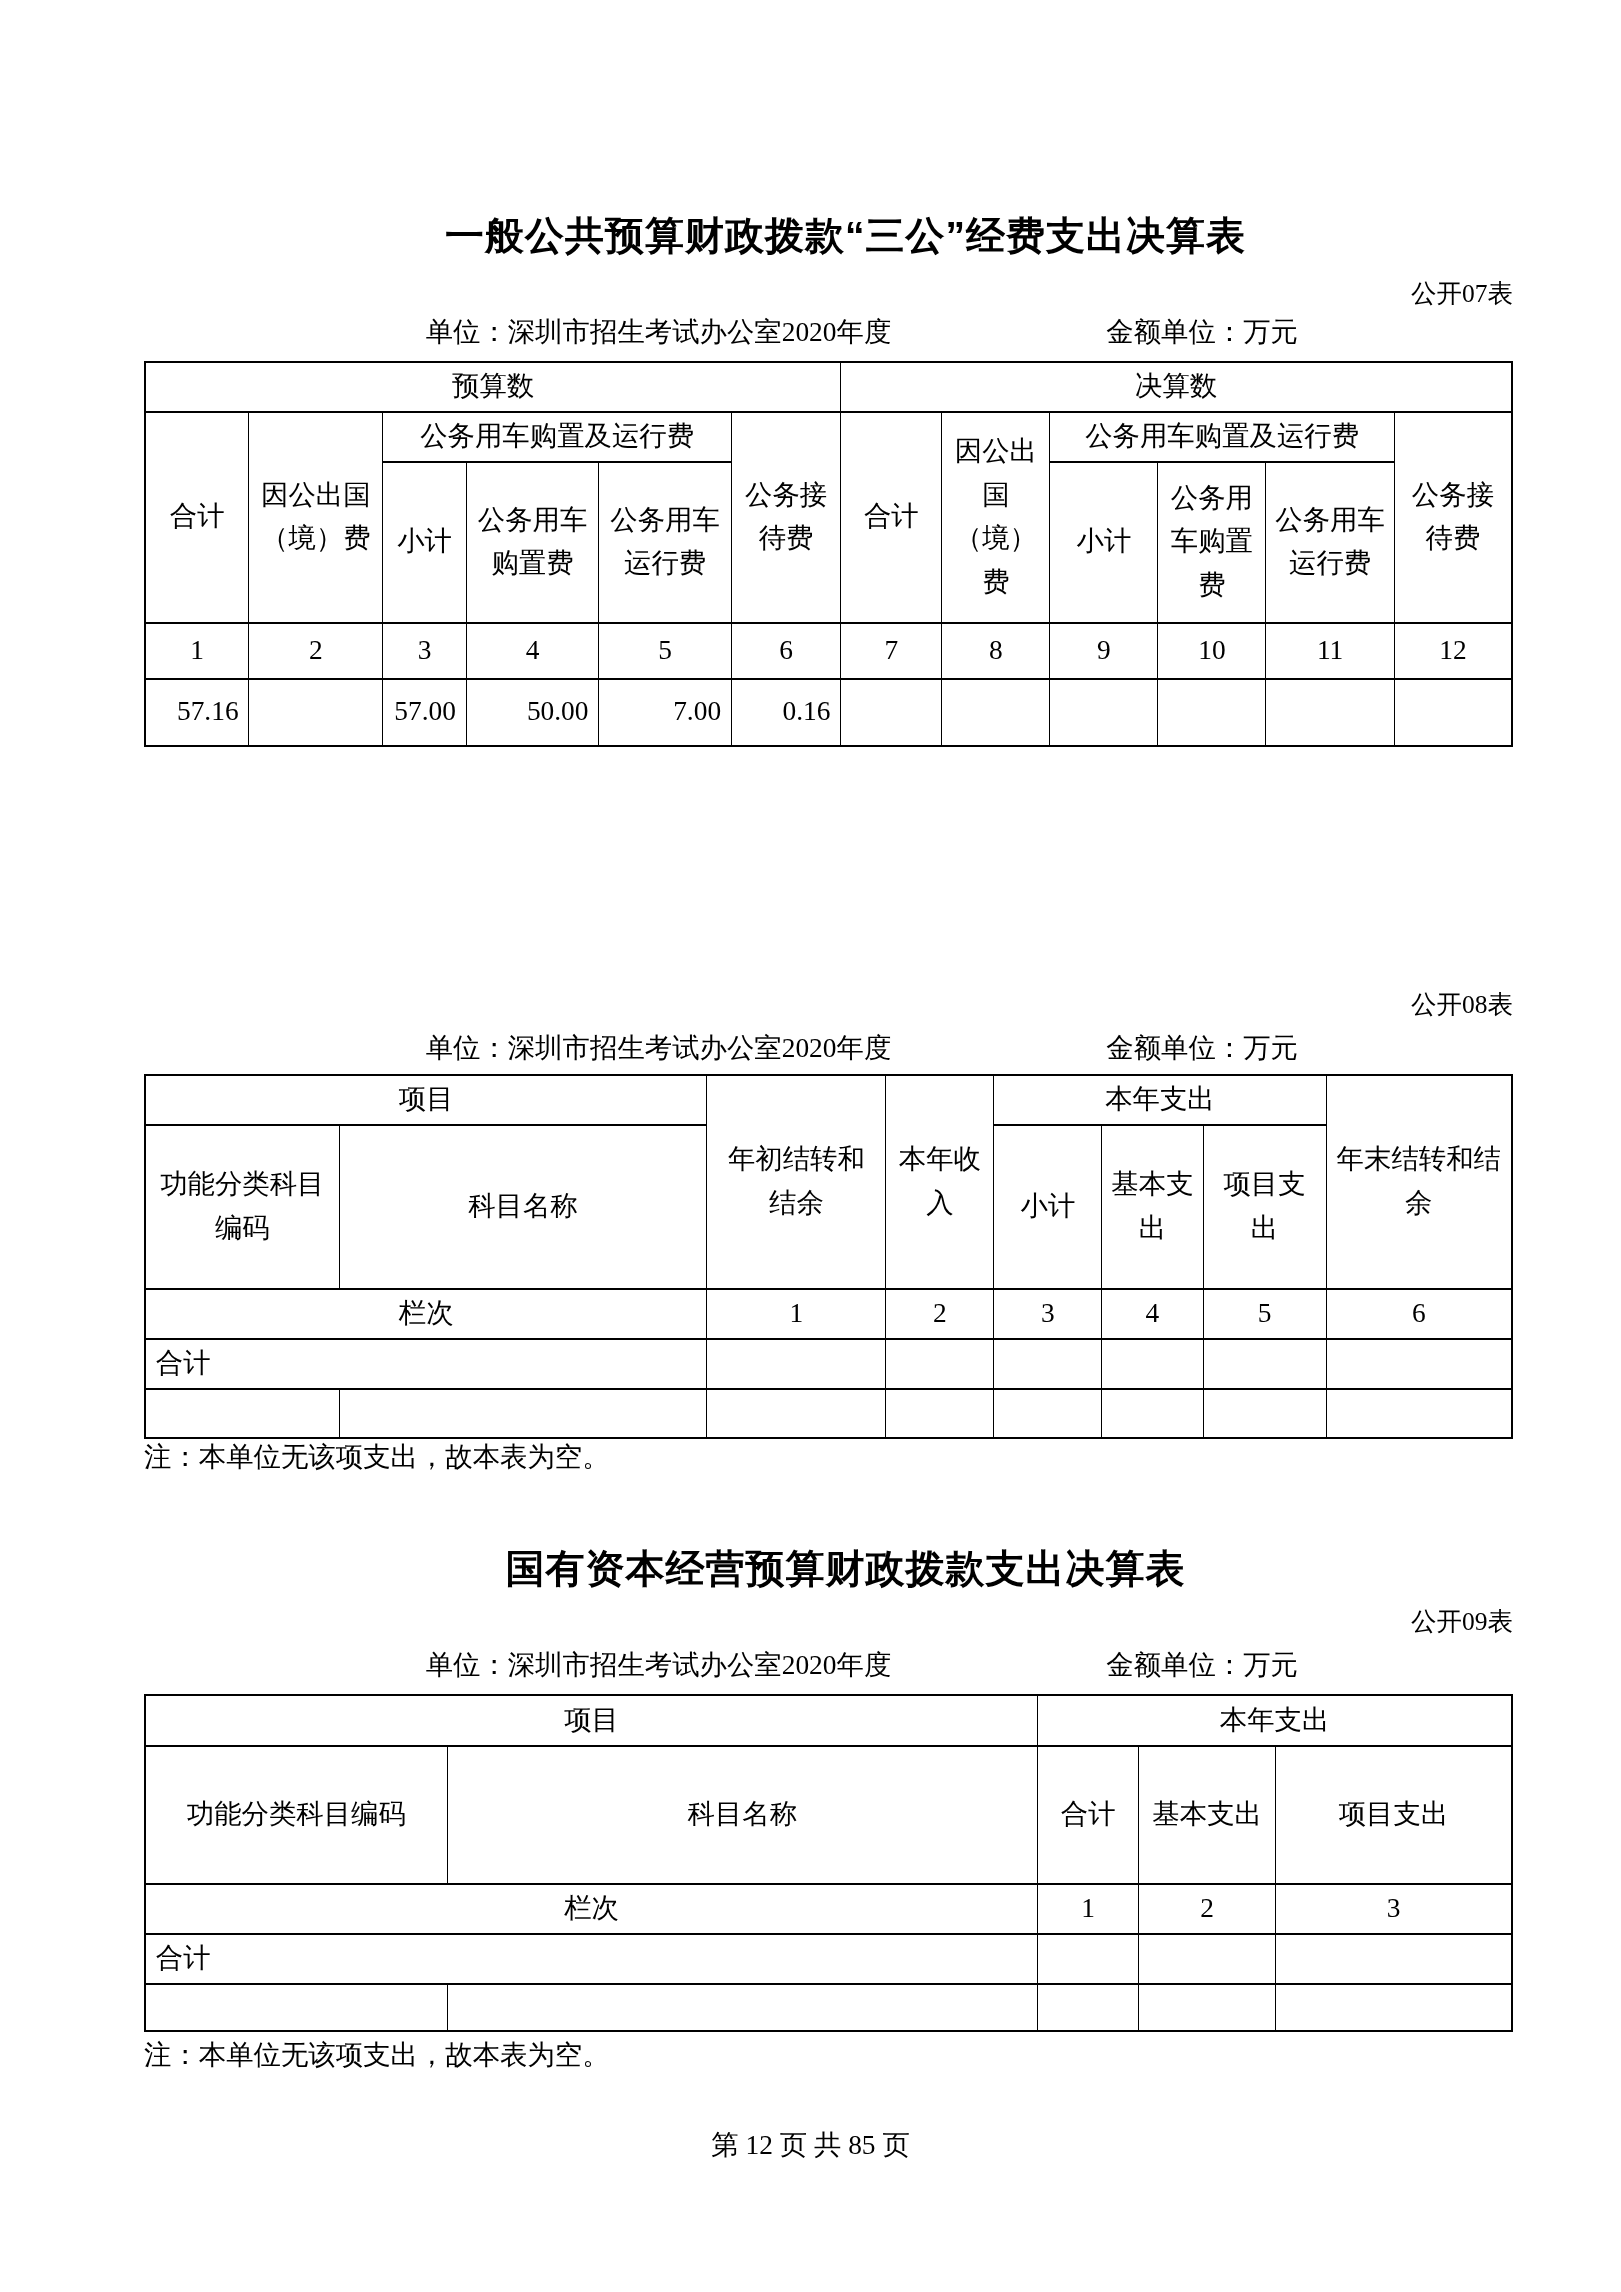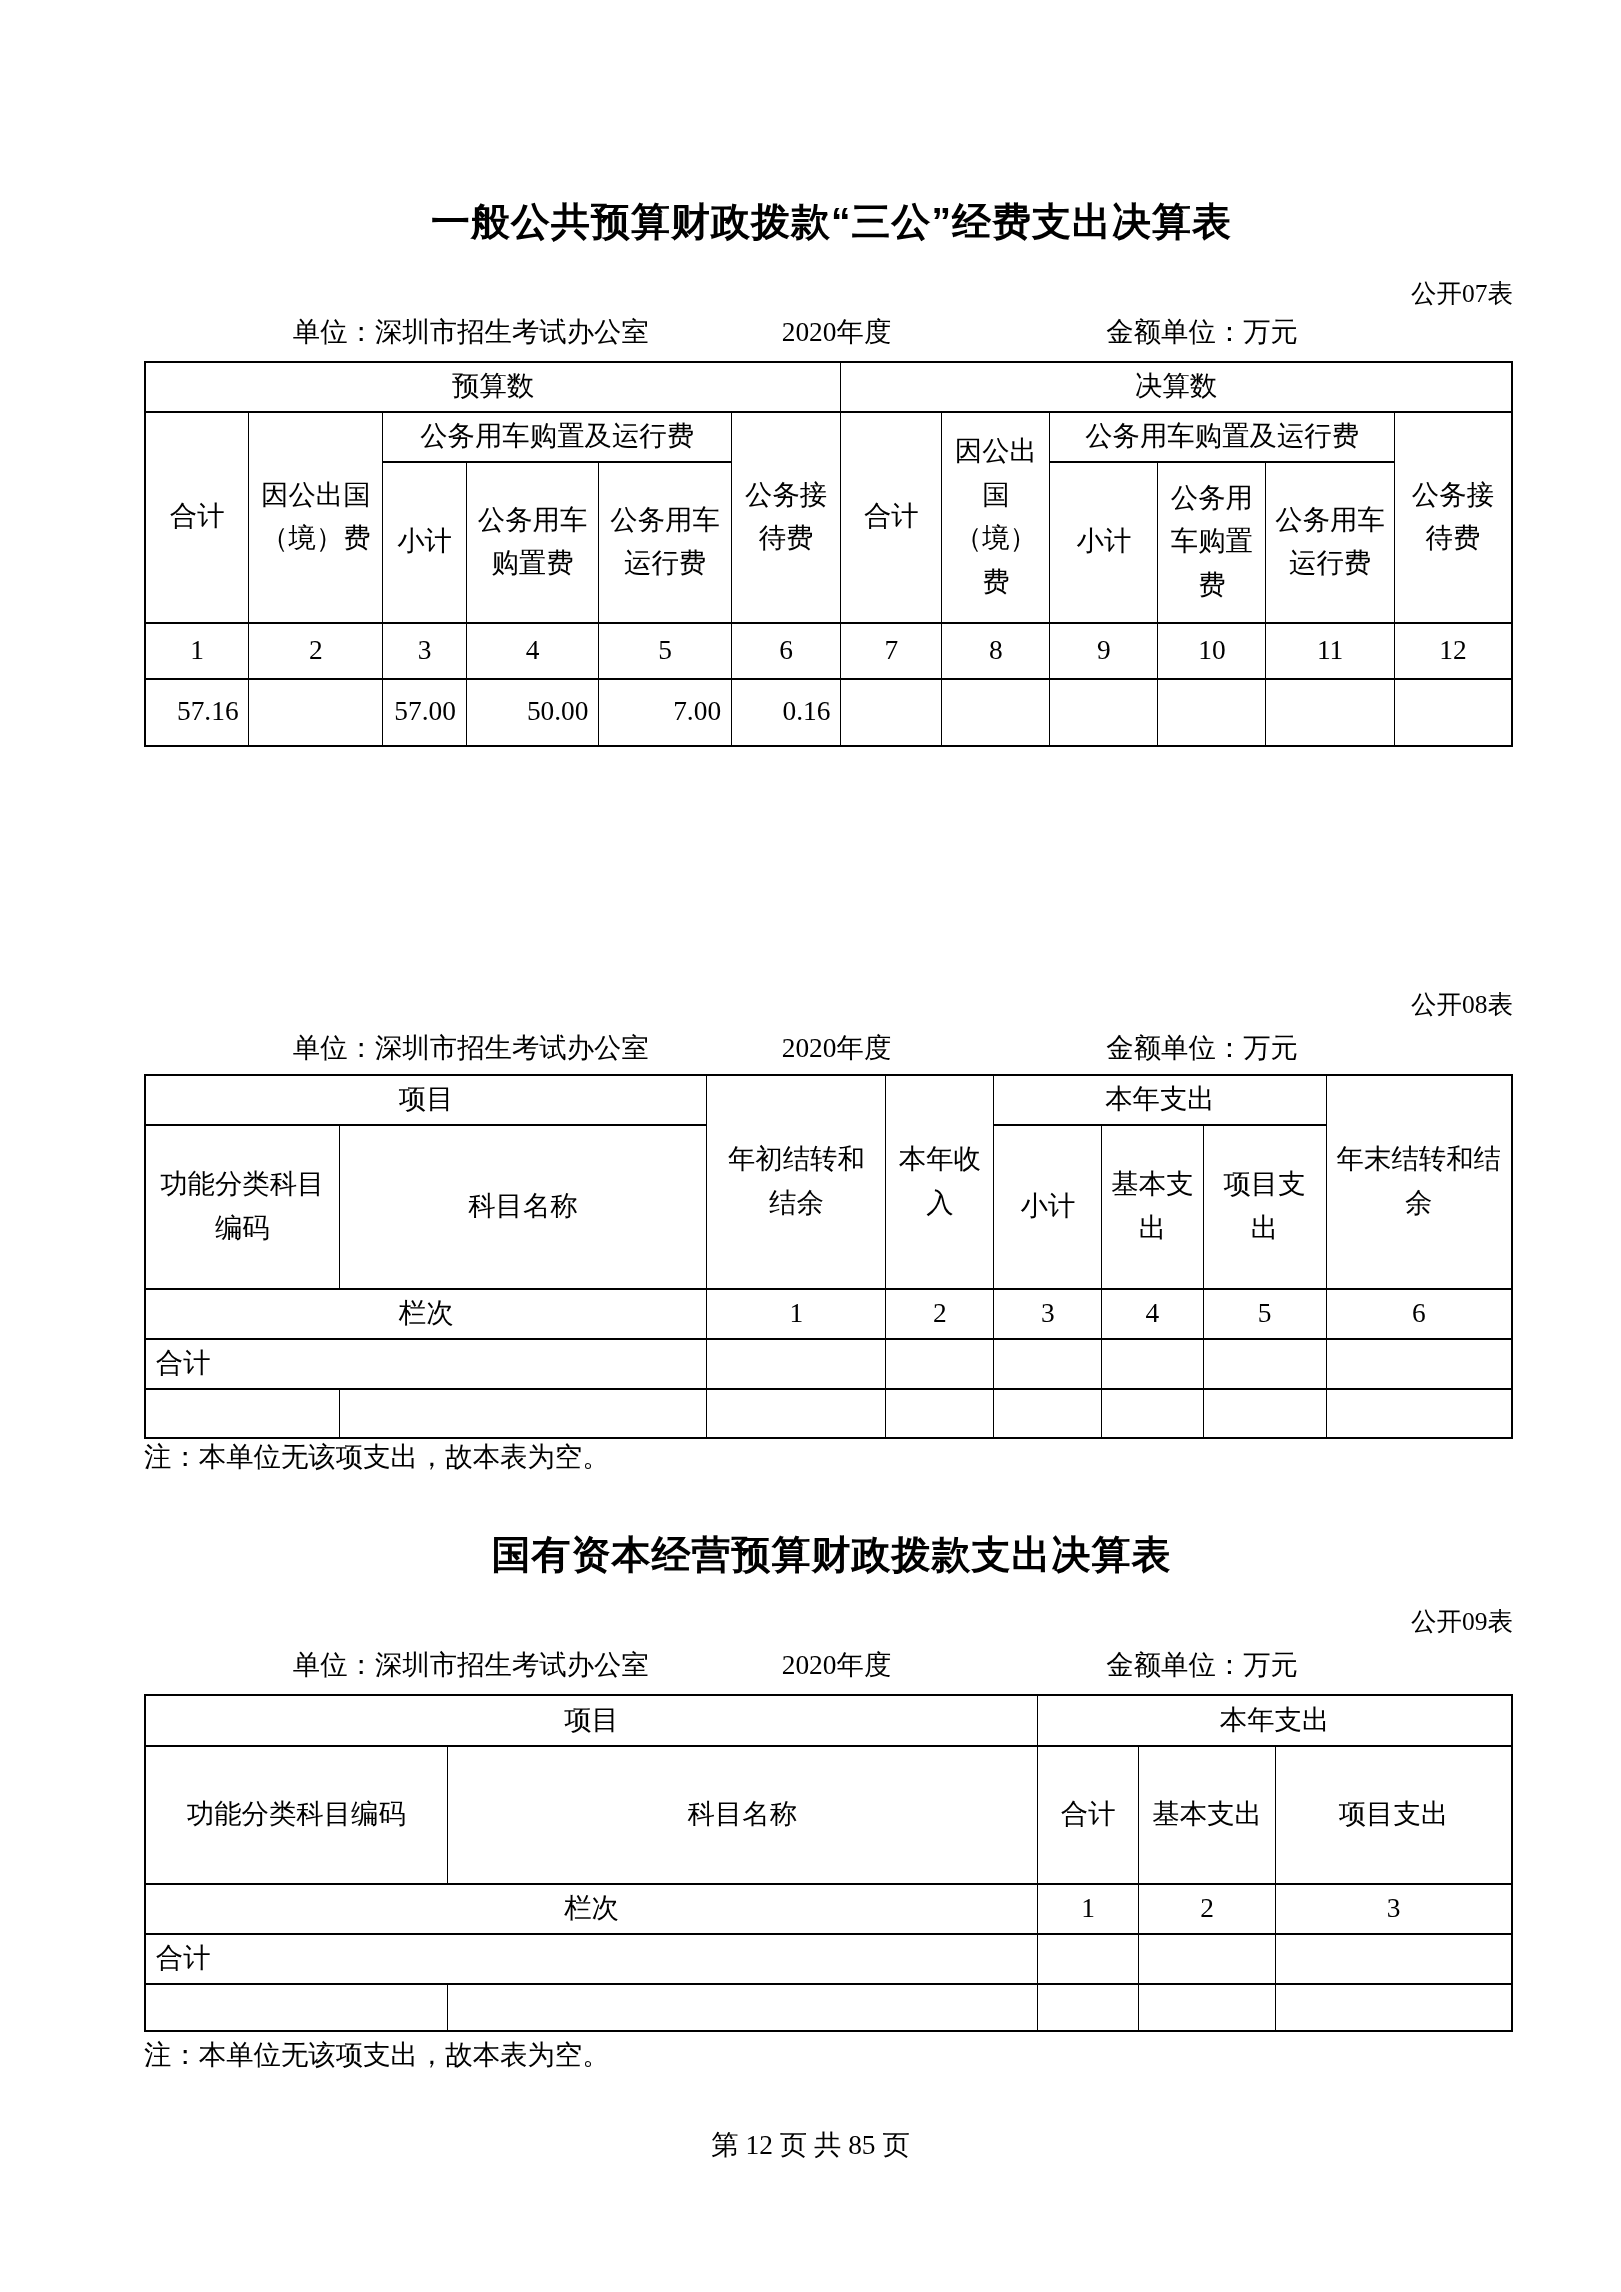--- a/index.html
+++ b/index.html
@@ -5,35 +5,35 @@
   html,body{margin:0;padding:0;}
   body{
     width:1621px;height:2293px;
     background:#ffffff;
     font-family:"Liberation Serif","DejaVu Serif",serif;
     color:#000;
   }
   .page{position:relative;width:1621px;height:2293px;background:#fff;overflow:hidden;}
 
   .title{
-    position:absolute;left:144px;width:1369px;margin:3px;
+    position:absolute;left:144px;width:1369px;margin:17px;
     text-align:center;
     font-family:"Liberation Sans","DejaVu Sans",sans-serif;
     font-weight:bold;font-size:39px;line-height:1.2;letter-spacing:1px;
   }
   .tag{
     position:absolute;left:144px;width:1369px;
     text-align:right;font-size:25.5px;line-height:1.2;
   }
   .meta{
     position:absolute;left:144px;width:1369px;
     display:flex;align-items:baseline;
     font-size:27.4px;line-height:1.2;
   }
-  .meta .u{flex:1;text-align:center;margin-left:16px;}
+  .meta .u{flex:1;text-align:right;margin-left:16px;}
   .meta .y{flex:0 0 auto;text-align:center;}
   .meta .a{flex:1;text-align:center;}
 
   table.t{
     position:absolute;left:144px;width:1369px;
     border-collapse:collapse;table-layout:fixed;
     border:2px solid #000;
   }
   table.t td{
     border:1px solid #000;

